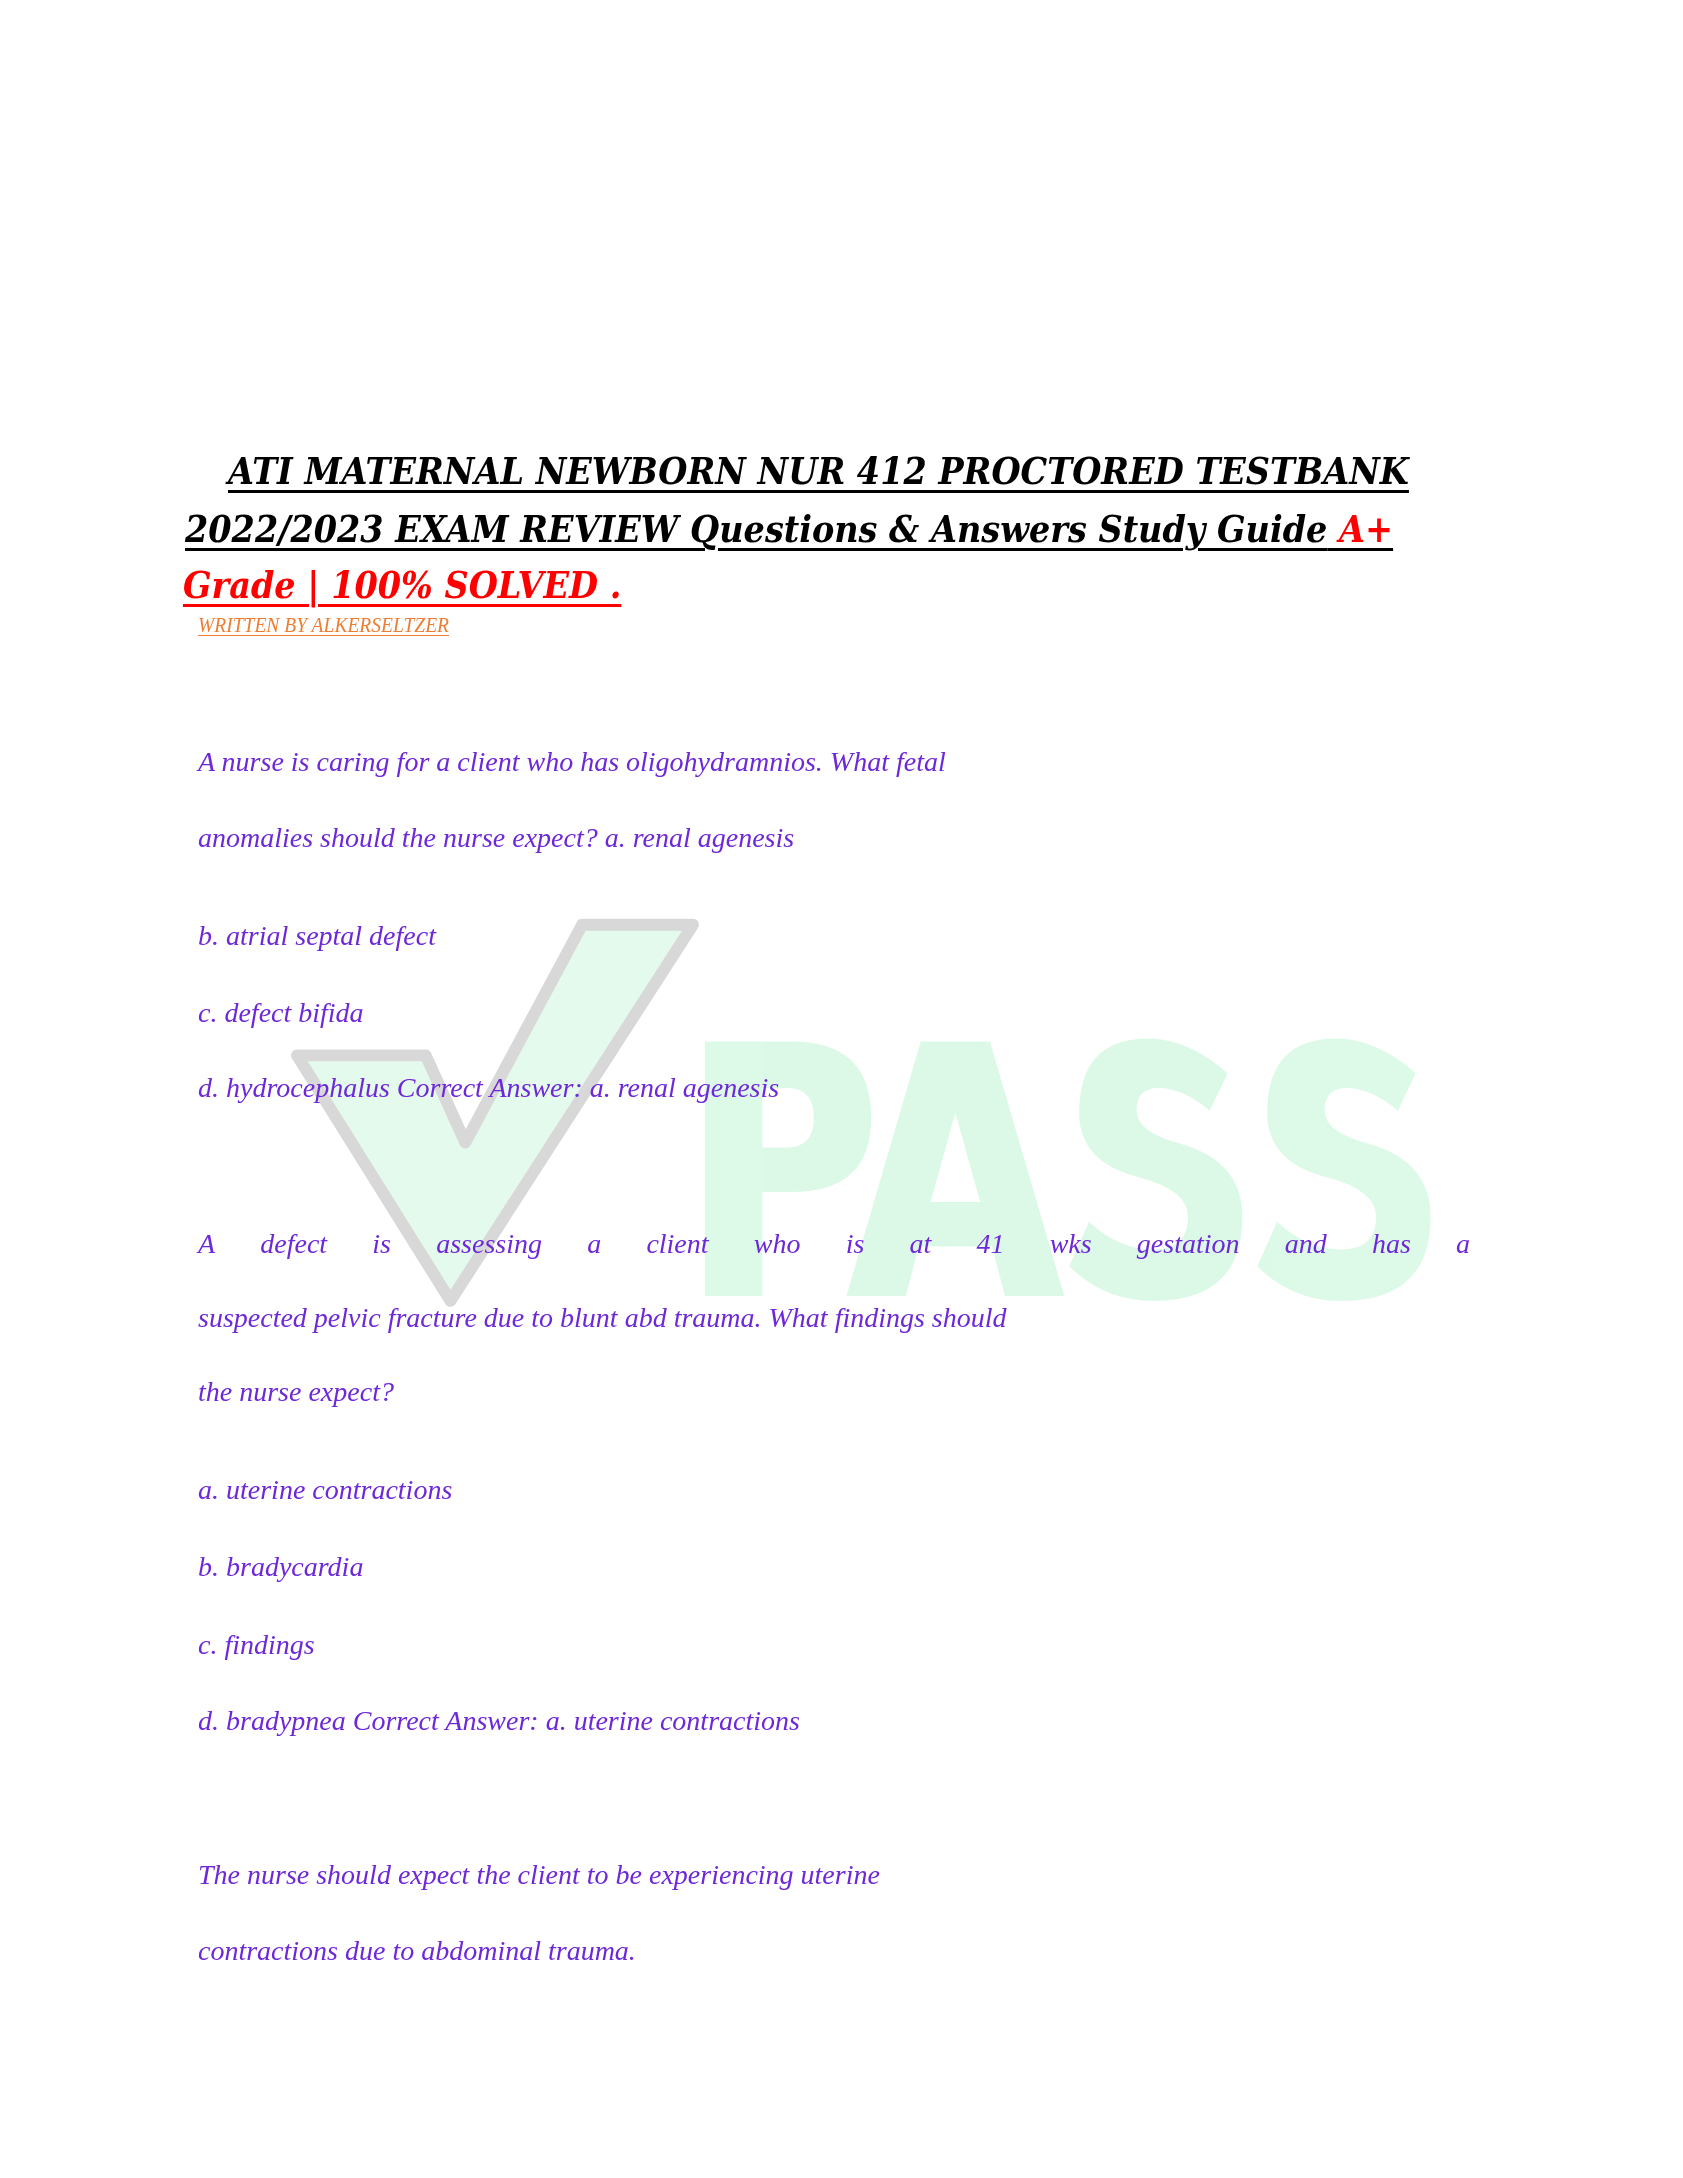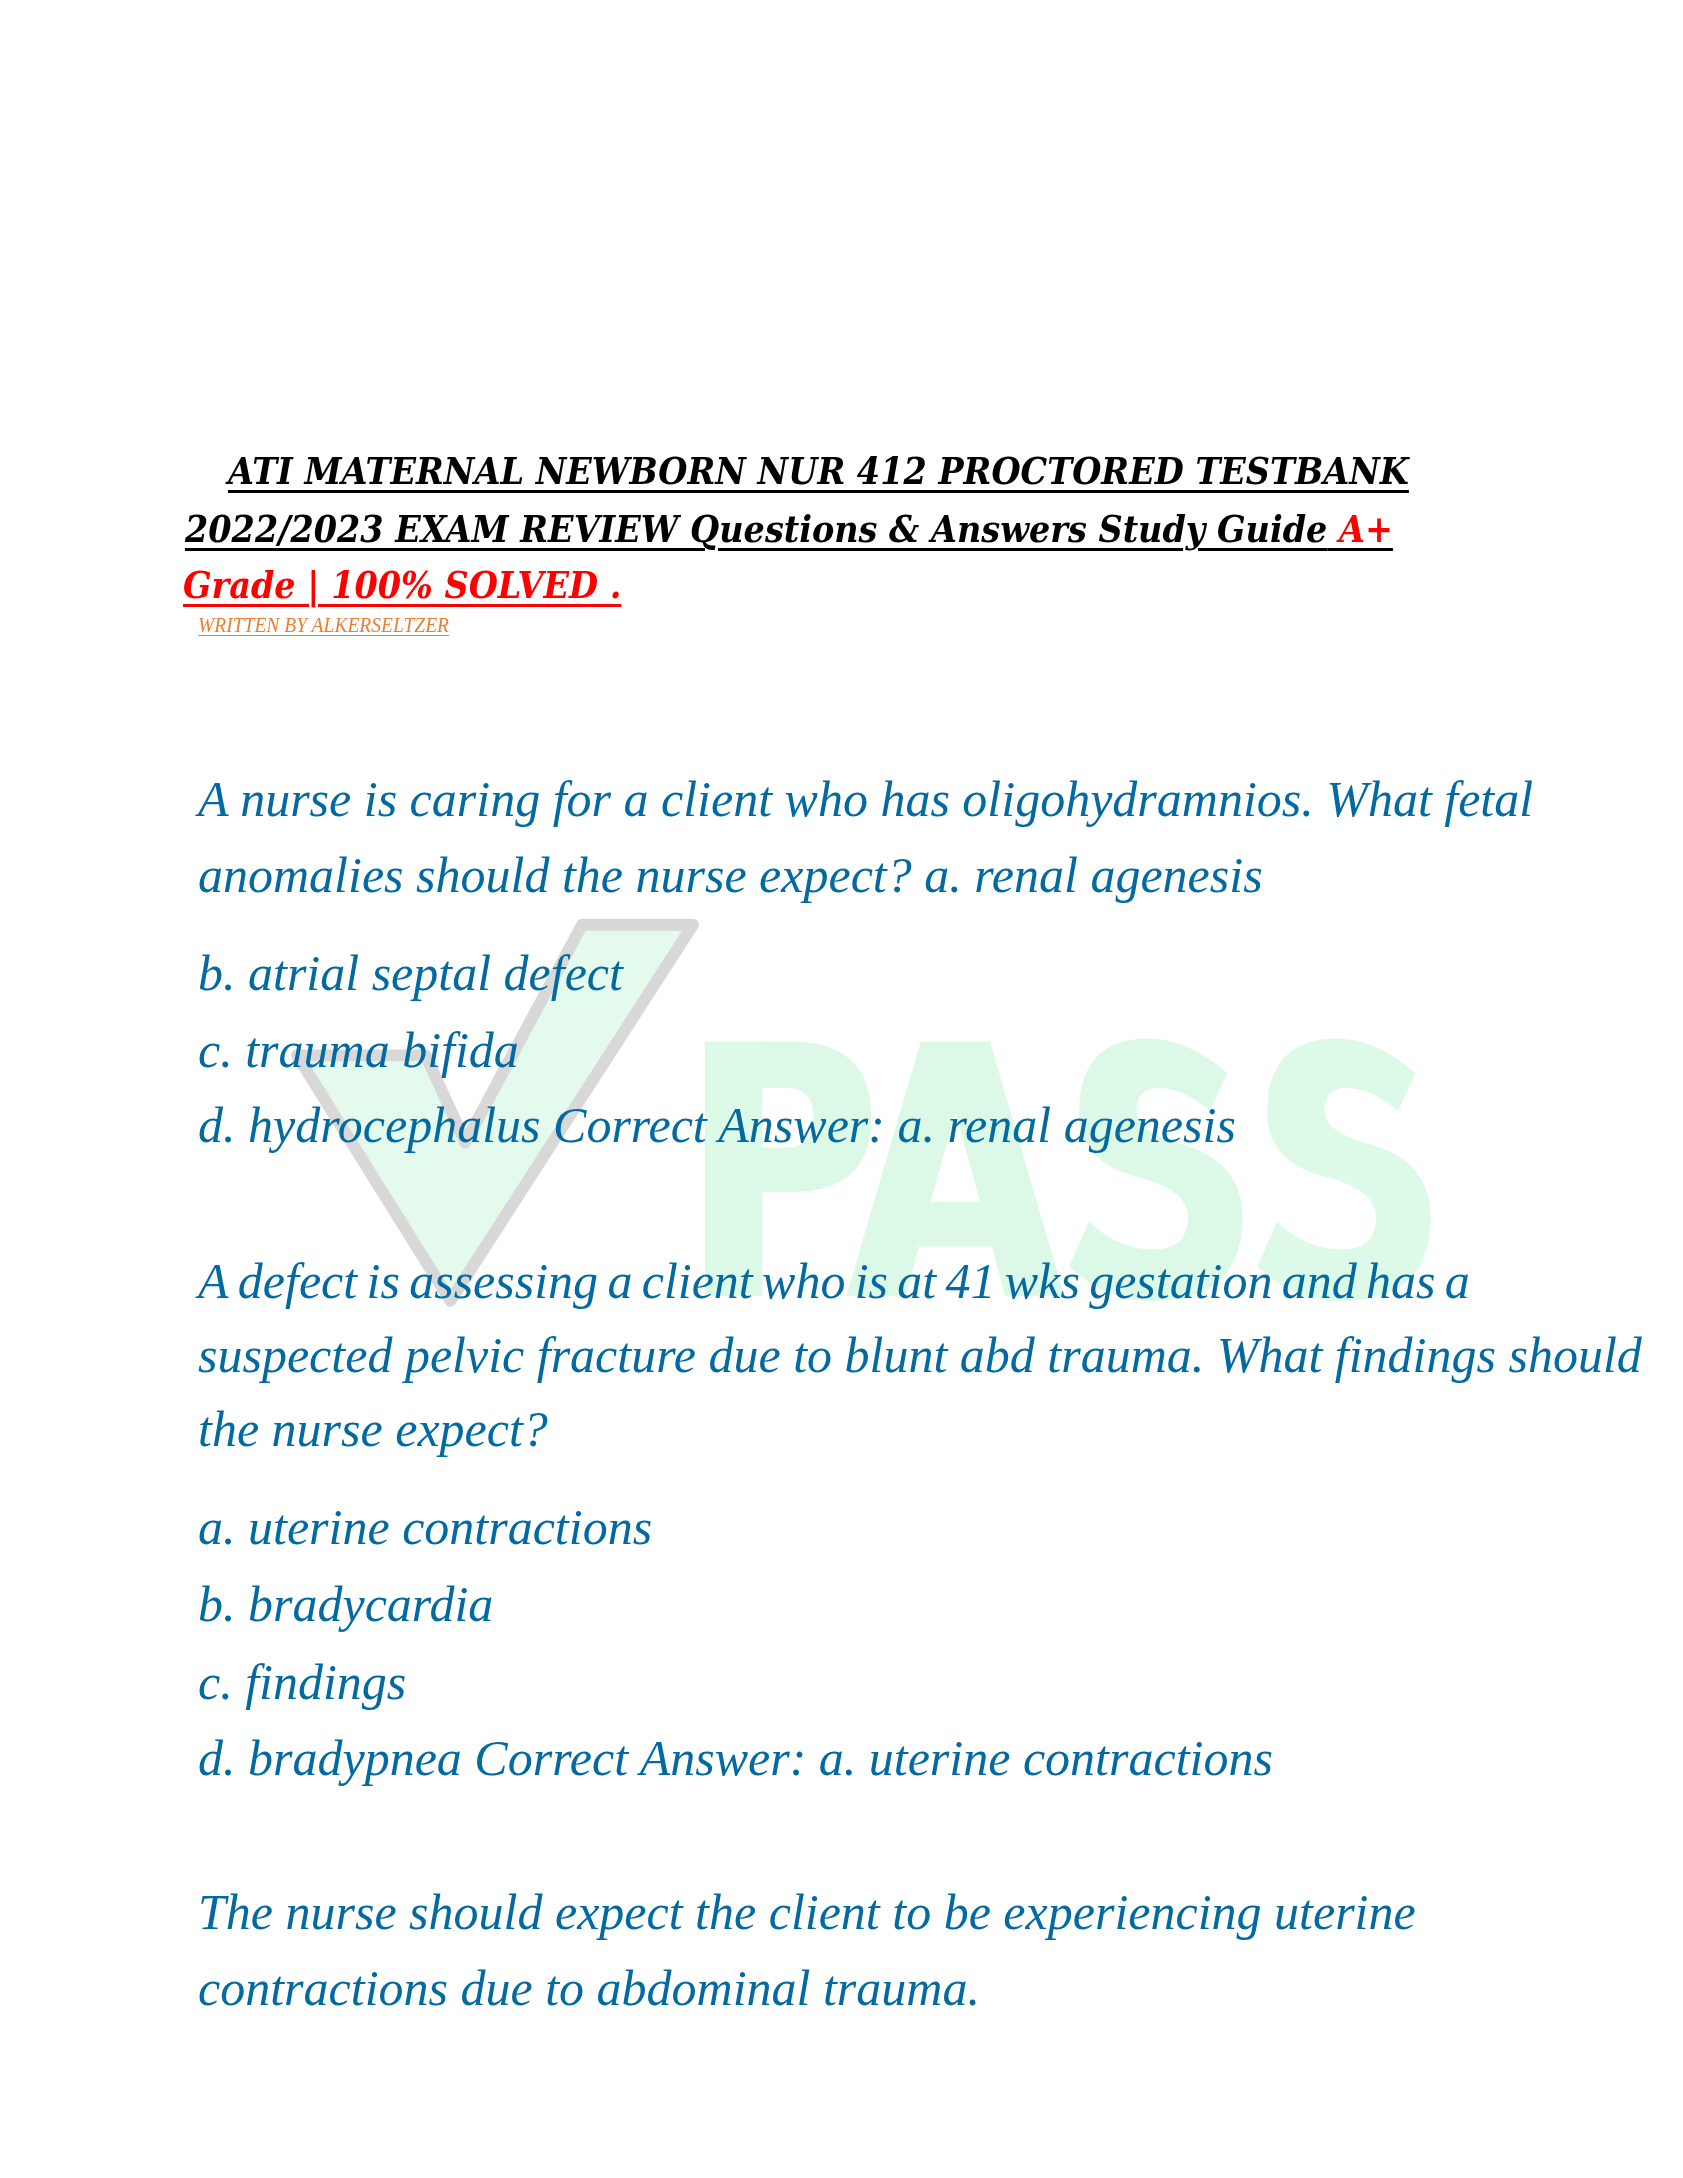--- a/index.html
+++ b/index.html
@@ -21,22 +21,22 @@
   .byline {
     position: absolute; white-space: nowrap;
     font-family: "Liberation Serif", serif; font-size: 21px; line-height: 1;
     color: #ed7d31; text-decoration: underline; text-decoration-thickness: 1px; text-underline-offset: 3px;
     z-index: 1;
   }
 
   
   .line {
     position: absolute; left: 198px; white-space: nowrap;
-    font-family: "Liberation Serif", serif; font-size: 50px; line-height: 1;
-    color: #0369a1; z-index: 1; margin-top: 26px;
+    font-family: "Liberation Serif", serif; font-size: 28px; line-height: 1;
+    color: #6d28d9; z-index: 1;
   }
   .justified { display: flex; justify-content: space-between; width: 1272px; }
 </style>
 </head>
 <body>
 
 <div class="page">
 
   <svg class="watermark" viewBox="0 0 1700 2200" xmlns="http://www.w3.org/2000/svg">
     <g>
@@ -61,21 +61,21 @@
       <span class="title-red">A+</span>
     </div>
     <div class="title-line title-red" style="left:183px; top:563px; transform: scaleX(0.905);">Grade | 100% SOLVED .</div>
     <div class="byline" style="left:198px; top:611px; transform: scaleX(0.93); transform-origin: left top;">WRITTEN BY ALKERSELTZER</div>
   </header>
 
   <section>
     <div class="line" style="top:744px;">A nurse is caring for a client who has oligohydramnios. What fetal</div>
     <div class="line" style="top:820px;text-align:center;">anomalies should the nurse expect? a. renal agenesis</div>
     <div class="line" style="top:918px;text-align:right;">b. atrial septal defect</div>
-    <div class="line" style="top:995px;">c. trauma bifida</div>
+    <div class="line" style="top:995px;">c. defect bifida</div>
     <div class="line" style="top:1070px;text-align:center;">d. hydrocephalus Correct Answer: a. renal agenesis</div>
   </section>
 
   <section>
     <div class="line justified" style="top:1226px;">
       <span>A</span>
       <span>defect</span>
       <span>is</span>
       <span>assessing</span>
       <span>a</span>

